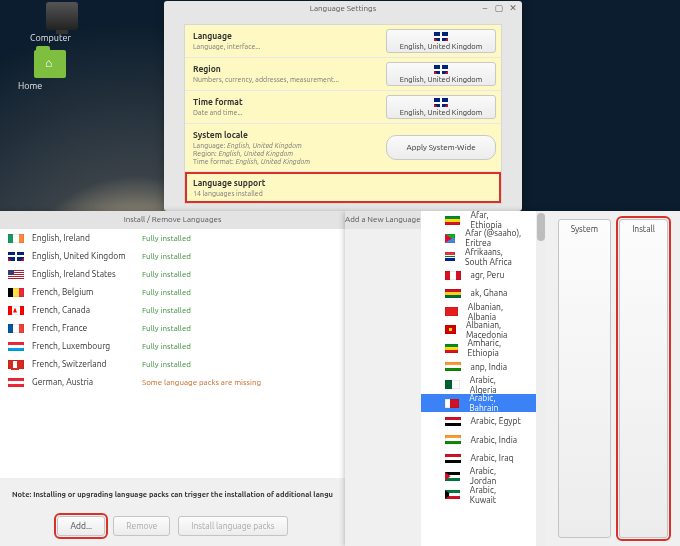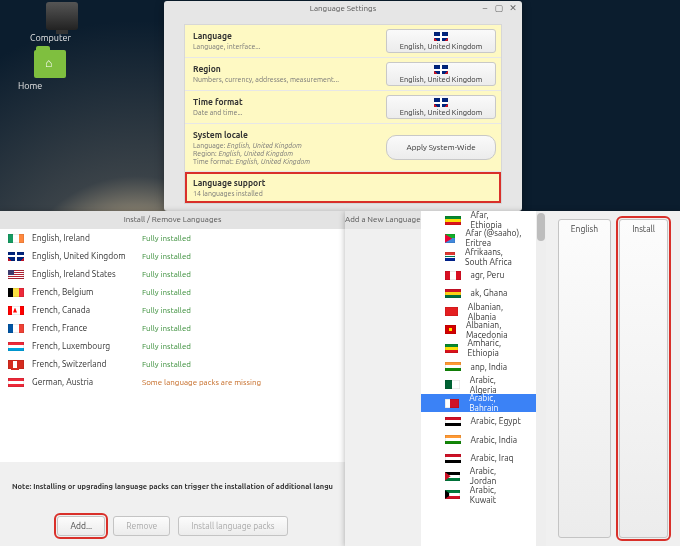--- a/index.html
+++ b/index.html
@@ -50,21 +50,21 @@
     background:#f0f0f0; box-shadow: 0 1px 6px rgba(0,0,0,0.3);
     display:flex; flex-direction:column;
   }
   .irl-title { height:18px; line-height:18px; text-align:center; font-size:8px; color:#555; background:#e3e3e3;}
   .irl-list { flex:1; background:#fff; overflow:hidden; }
   .irl-item { display:flex; align-items:center; height:18px; padding:0 8px; font-size:8.5px; }
   .irl-item .flag { width:16px; margin-right:8px; }
   .irl-item .name { flex:0 0 110px; color:#333; }
   .irl-item .status { color:#3b8f3b; font-size:8px; }
   .irl-item .status.miss { color:#c56a24; }
-  .irl-note { font-size:7.5px; color:#333; text-align:center; padding:20px 6px; font-weight:600;}
+  .irl-note { font-size:7.5px; color:#333; text-align:center; padding:12px 6px; font-weight:600;}
   .irl-buttons { display:flex; gap:8px; justify-content:center; padding:6px 0 10px; }
   .btn { background:linear-gradient(#fcfcfc,#ececec); border:1px solid #c4c4c4; border-radius:3px; font-size:8.5px; color:#444; padding:4px 12px; cursor:pointer;}
   .btn.hl { outline:2px solid #d9302a; outline-offset:1px; }
   .btn.disabled { color:#aaa; }
 
   
   .anl-panel {
     position:absolute; left:345px; top:211px; width:335px; height:335px;
     background:#f0f0f0; box-shadow: 0 1px 6px rgba(0,0,0,0.3);
     display:flex; 
@@ -316,16 +316,16 @@
       </div>
       <div class="anl-item">
         <span class="flag kw"></span>
         <span>Arabic, Kuwait</span>
       </div>
       <div class="anl-scroll">
       <div class="thumb"></div>
     </div>
   </div>
   <div class="anl-buttons">
-    <div class="btn">English</div>
+    <div class="btn">System</div>
     <div class="btn hl">Install</div>
   </div>
 </div>
 
 </body></html>

